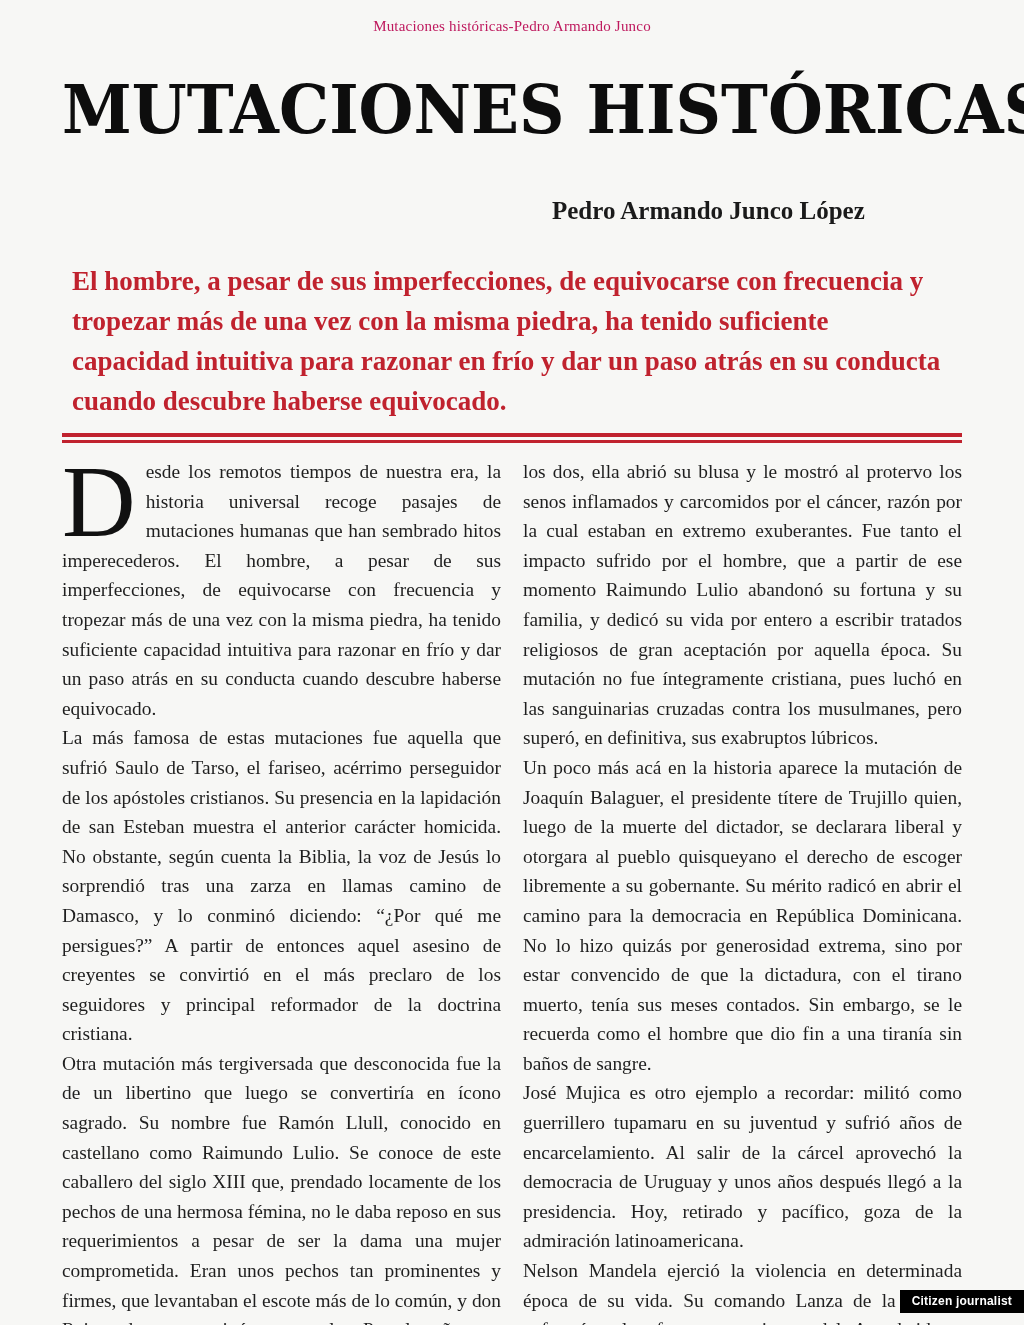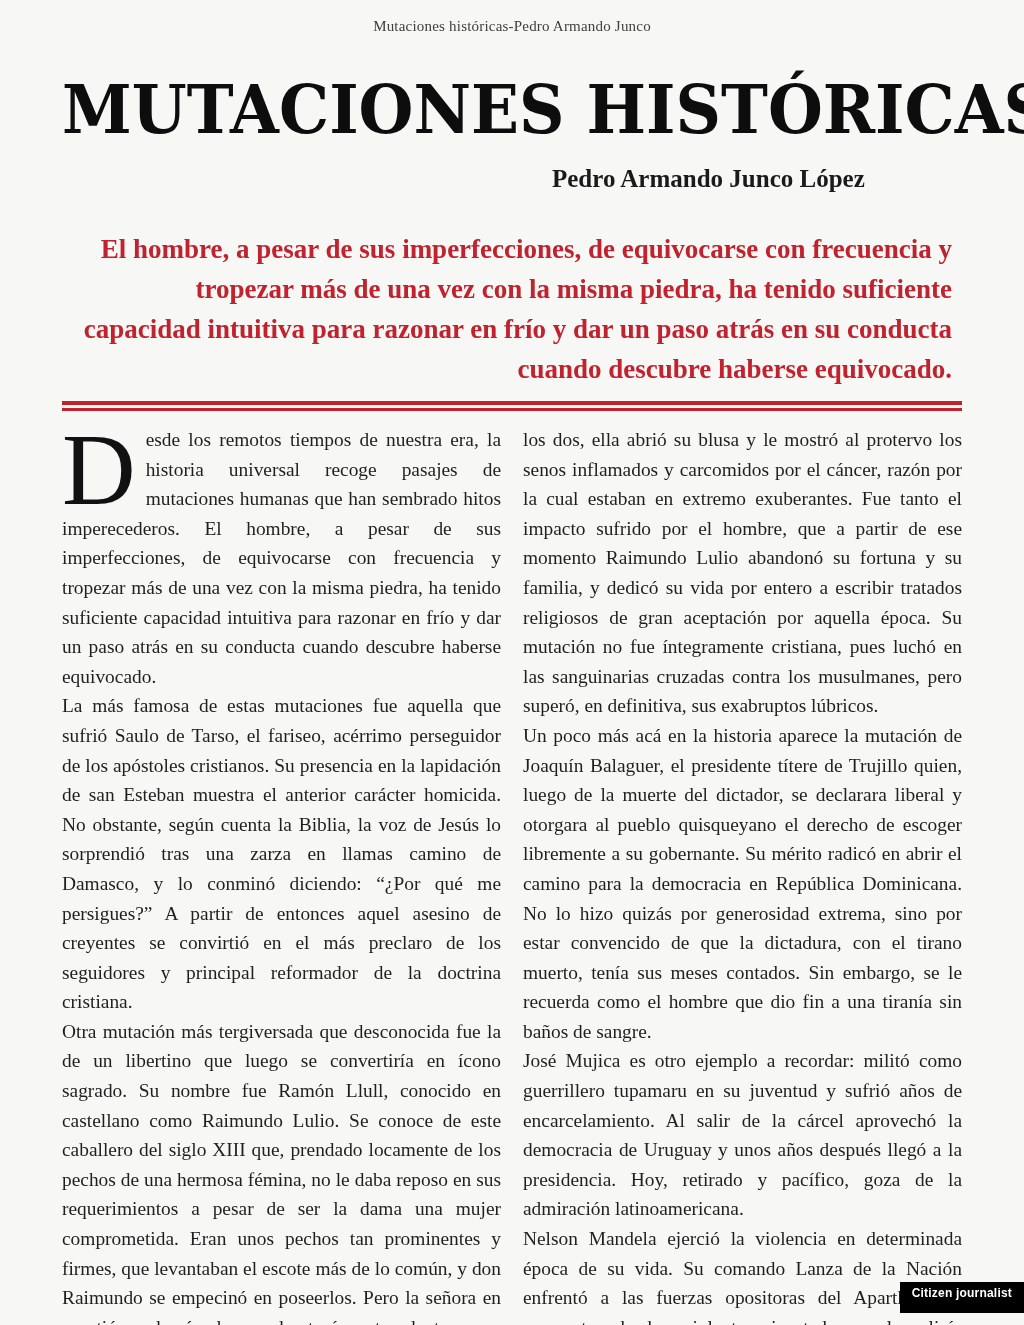--- a/index.html
+++ b/index.html
@@ -13,48 +13,48 @@
   }
   .page{
     position:relative;
     width:1024px;height:1325px;
     padding:0 62px;
     box-sizing:border-box;
   }
   .running-header{
     text-align:center;
     font-size:15px;
-    color:#404040;
+    color:#be185d;
     padding-top:18px;
     letter-spacing:.2px;
   }
   .title{
     margin:34px 0 0 0;
     text-align:center;
     font-family:"DejaVu Serif", serif;
     font-weight:bold;
     font-size:63px;
     letter-spacing:0px;
     color:#0d0d0d;
     transform:scaleY(1.08);
     transform-origin:top center;
     white-space:nowrap;
   }
   .byline{
-    margin-top:16px;
+    margin-top:48px;
     margin-left:490px;
     font-weight:bold;
     font-size:25px;
     line-height:40px;
     color:#1a1a1a;
   }
   .lede{
     margin:30px auto 0 auto;
     width:880px;
-    text-align:right;
+    text-align:left;
     font-weight:bold;
     font-size:27px;
     line-height:40px;
     color:#c0222e;
   }
   .red-rule{
     margin-top:12px;
     height:3px;
     border-top:4px solid #c0222e;
     border-bottom:3px solid #c0222e;
@@ -83,21 +83,21 @@
   }
   .badge{
     position:absolute;
     right:0;
     bottom:12px;
     background:#000;
     color:#fff;
     font-family:"Liberation Sans", sans-serif;
     font-weight:bold;
     font-size:12px;
-    padding:4px 12px 13px 12px;
+    padding:4px 12px 5px 12px;
     letter-spacing:.2px;
   }
 </style>
 </head>
 <body>
 
 <div class="page">
 
   <div class="running-header">Mutaciones históricas-Pedro Armando Junco</div>
 

